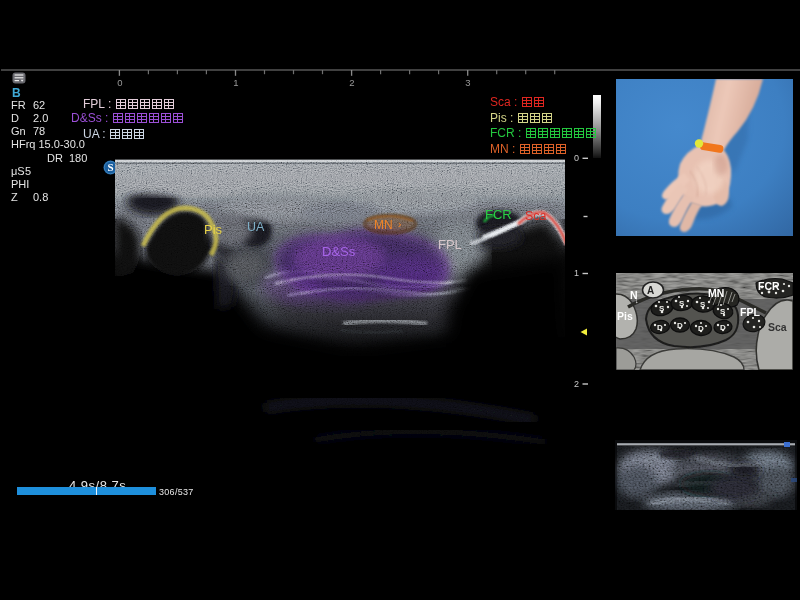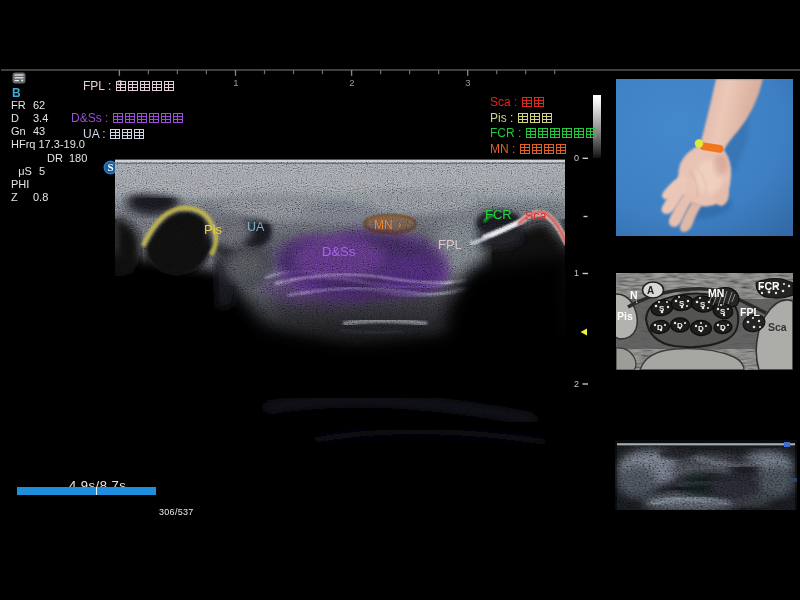--- a/index.html
+++ b/index.html
@@ -53,30 +53,30 @@
     <line x1="2.6" y1="3" x2="11.4" y2="3"></line>
     <line x1="2.6" y1="5.8" x2="11.4" y2="5.8"></line>
     <line x1="2.6" y1="8.6" x2="7" y2="8.6"></line>
   </g>
   <path d="M8.6 7.8 L11.6 7.8 L10.1 9.8 Z" fill="#ececec"></path>
 </svg>
 
 <div class="abs" style="left:12px;top:86px;color:#3fa9d6;font-size:12px;font-weight:bold;">B</div>
 <div class="abs" style="left:11px;top:99px;">
   <div class="param" style="height:13.15px;"><span style="display:inline-block;width:22px;">FR</span><span style="margin-left:0px;">62</span></div>
-  <div class="param" style="height:13.15px;"><span style="display:inline-block;width:22px;">D</span><span>3.4</span></div>
-  <div class="param" style="height:13.15px;"><span style="display:inline-block;width:22px;">Gn</span><span>43</span></div>
-  <div class="param" style="height:13.15px;">HFrq 17.3-19.0</div>
+  <div class="param" style="height:13.15px;"><span style="display:inline-block;width:22px;">D</span><span>2.0</span></div>
+  <div class="param" style="height:13.15px;"><span style="display:inline-block;width:22px;">Gn</span><span>78</span></div>
+  <div class="param" style="height:13.15px;">HFrq 15.0-30.0</div>
   <div class="param" style="height:13.15px;margin-left:36px;"><span style="display:inline-block;width:22px;">DR</span><span>180</span></div>
-  <div class="param" style="height:13.15px;"><span style="display:inline-block;width:28px;text-align:center;">μS</span><span>5</span></div>
+  <div class="param" style="height:13.15px;"><span style="display:inline-block;width:14px;">μS</span><span>5</span></div>
   <div class="param" style="height:13.15px;">PHI</div>
   <div class="param" style="height:13.15px;"><span style="display:inline-block;width:22px;">Z</span><span>0.8</span></div>
 </div>
 
-<div class="abs leg" style="left:83px;top:79px;color:#e3cdd9;">FPL : <span class="cj"></span><span class="cj"></span><span class="cj"></span><span class="cj"></span><span class="cj"></span></div>
+<div class="abs leg" style="left:83px;top:97px;color:#e3cdd9;">FPL : <span class="cj"></span><span class="cj"></span><span class="cj"></span><span class="cj"></span><span class="cj"></span></div>
 <div class="abs leg" style="left:71px;top:111px;color:#9b4fd6;">D&amp;Ss : <span class="cj"></span><span class="cj"></span><span class="cj"></span><span class="cj"></span><span class="cj"></span><span class="cj"></span></div>
 <div class="abs leg" style="left:83px;top:127px;color:#ccd6e4;">UA : <span class="cj"></span><span class="cj"></span><span class="cj"></span></div>
 
 <div class="abs" style="left:593px;top:95px;width:8px;height:63px;background:linear-gradient(#ffffff,#f0f0f0 12%,#909090 55%,#2a2a2a 92%,#101010);"></div>
 
 <div class="abs leg" style="left:490px;top:95px;color:#df2620;">Sca : <span class="cj"></span><span class="cj"></span></div>
 <div class="abs leg" style="left:490px;top:111px;color:#d3d388;text-align:center;">Pis : <span class="cj"></span><span class="cj"></span><span class="cj"></span></div>
 <div class="abs leg" style="left:490px;top:126px;color:#23c73e;">FCR : <span class="cj"></span><span class="cj"></span><span class="cj"></span><span class="cj"></span><span class="cj"></span><span class="cj"></span></div>
 <div class="abs leg" style="left:490px;top:142px;color:#dd6128;">MN : <span class="cj"></span><span class="cj"></span><span class="cj"></span><span class="cj"></span></div>
 
@@ -216,21 +216,21 @@
     <line x1="2.5" y1="234" x2="8" y2="234"></line>
     <line x1="3.5" y1="66.5" x2="7.5" y2="66.5"></line>
   </g>
   <path d="M0.5 182 L7 178.5 L7 185.5 Z" fill="#f2ee3c"></path>
 </svg>
 
 <div class="abs" style="left:69px;top:478px;color:#e8e8e8;font-size:13px;letter-spacing:0.5px;">4.9s/8.7s</div>
 <div class="abs" style="left:17px;top:487px;width:139px;height:7.5px;background:#1e8fdc;">
   <div class="abs" style="left:78.5px;top:0;width:1.6px;height:7.5px;background:#eaf4fc;"></div>
 </div>
-<div class="abs" style="left:159px;top:486.5px;color:#e8e8e8;font-size:9px;letter-spacing:0.3px;margin-top:20px;">306/537</div>
+<div class="abs" style="left:159px;top:486.5px;color:#e8e8e8;font-size:9px;letter-spacing:0.3px;">306/537</div>
 
 <svg id="photo" class="abs" style="left:616px;top:79px;" width="177" height="157" viewBox="0 0 177 157">
   <defs>
     <filter id="pb1">
         <feGaussianBlur stdDeviation="0.8"></feGaussianBlur>
       </filter>
     <filter id="pb2">
         <feGaussianBlur stdDeviation="2.5"></feGaussianBlur>
       </filter>
     <radialGradient id="bgblue" cx="0.35" cy="0.3" r="1.0">

